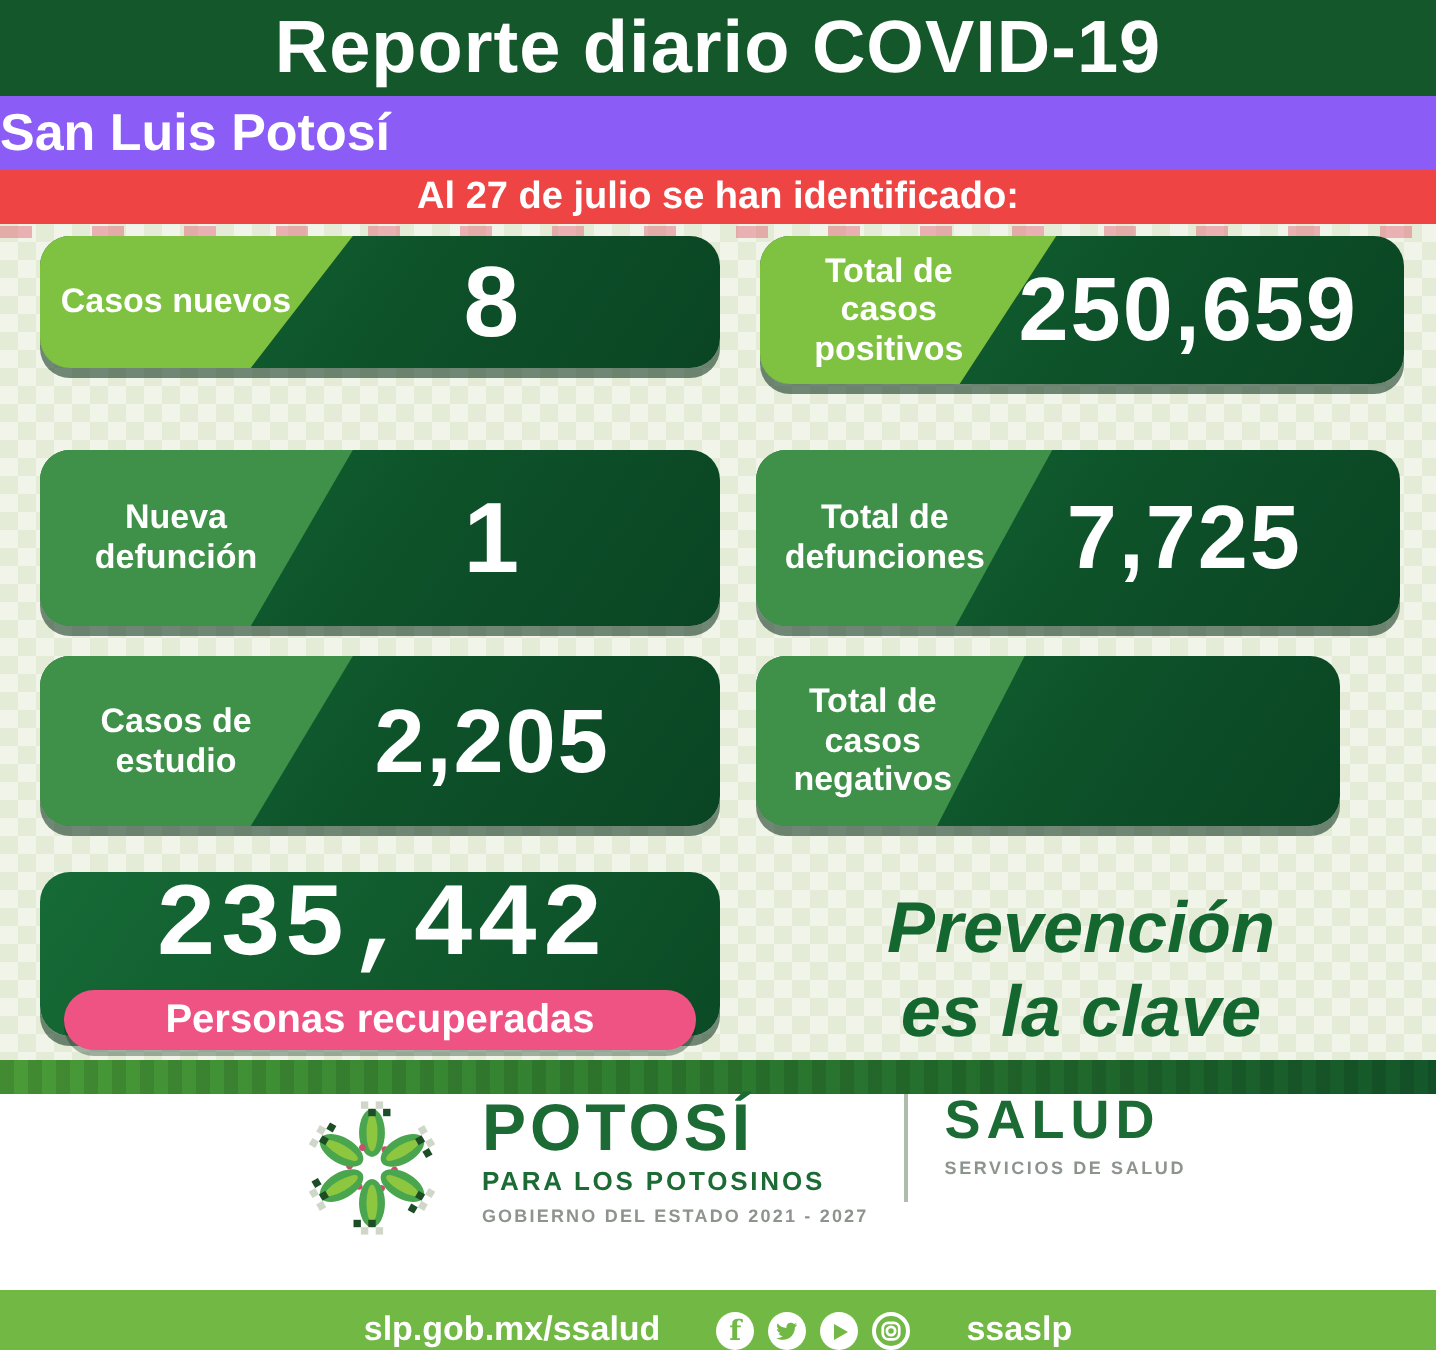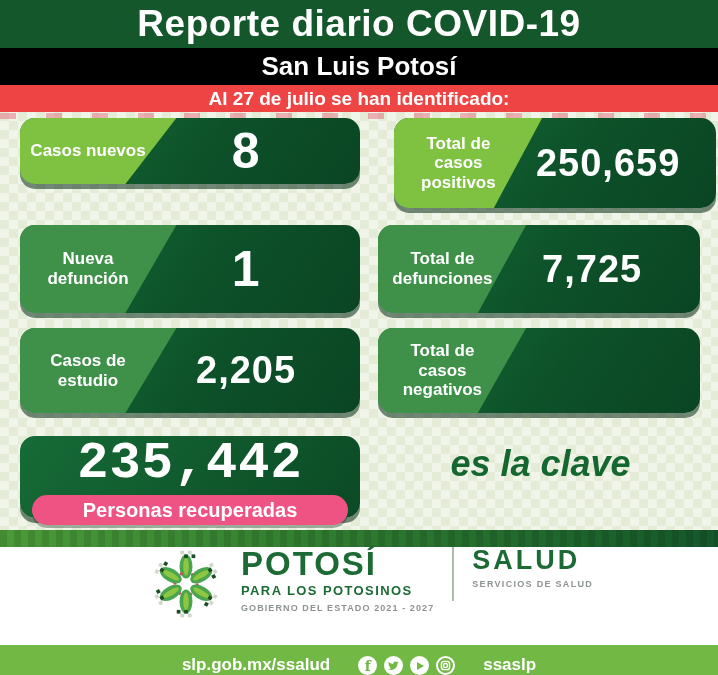--- a/index.html
+++ b/index.html
@@ -2,21 +2,21 @@
 <html><head>
 <meta charset="utf-8">
 <style>
   html,body{margin:0;padding:0;}
   body{width:718px;height:675px;overflow:hidden;font-family:"Liberation Sans","DejaVu Sans",sans-serif;background:#fff;}
   .poster{position:relative;width:718px;height:675px;overflow:hidden;}
 
   
   .bar-title{position:absolute;left:0;top:0;width:100%;height:48px;background:#14572a;display:flex;align-items:center;justify-content:center;}
   .bar-title h1{margin:0;color:#fff;font-size:37px;font-weight:800;letter-spacing:.5px;}
-  .bar-sub{position:absolute;left:0;top:48px;width:100%;height:37px;background:#000000;display:flex;align-items:center;justify-content:center;}
+  .bar-sub{position:absolute;left:0;top:48px;width:100%;height:37px;background:#8b5cf6;display:flex;align-items:center;}
   .bar-sub h2{margin:0;color:#fff;font-size:26px;font-weight:800;}
   .bar-banner{position:absolute;left:0;top:85px;width:100%;height:27px;background:#ef4444;display:flex;align-items:center;justify-content:center;}
   .bar-banner span{color:#fff;font-size:19px;font-weight:700;}
 
   
   .content{position:absolute;left:0;top:112px;width:100%;height:418px;background-color:#e4ebd7;
     background-image:
       linear-gradient(45deg, rgba(255,255,255,.45) 25%, transparent 25%, transparent 75%, rgba(255,255,255,.45) 75%),
       linear-gradient(45deg, rgba(255,255,255,.45) 25%, transparent 25%, transparent 75%, rgba(255,255,255,.45) 75%);
     background-position:0 0,9px 9px;background-size:18px 18px;}
@@ -25,21 +25,21 @@
 
   
   .card{position:absolute;border-radius:15px;background:linear-gradient(125deg,#166b36 0%,#0d5129 55%,#0a4523 100%);
     box-shadow:0 5px 0 rgba(8,45,23,.55);}
   .wedge{position:absolute;inset:0;border-radius:15px;clip-path:polygon(0 0,46% 0,31% 100%,0 100%);}
   .wedge.light{background:#7fc242;}
   .wedge.medium{background:#3f9149;}
   .card-label{position:absolute;left:0;top:0;bottom:0;width:40%;display:flex;align-items:center;justify-content:center;text-align:center;
     color:#fff;font-weight:800;font-size:17px;line-height:1.15;padding:0 6px;box-sizing:border-box;}
   .card-value{position:absolute;left:36%;right:3%;top:0;bottom:0;display:flex;align-items:center;justify-content:center;
-    color:#fff;font-weight:800;font-size:38px;letter-spacing:1px;}
+    color:#fff;font-weight:800;font-size:45px;letter-spacing:1px;}
   .card-value.big{font-size:50px;}
 
   
   .card-recovered{position:absolute;left:20px;top:436px;width:340px;height:82px;border-radius:15px;
     background:linear-gradient(125deg,#166b36,#0b4a25);box-shadow:0 5px 0 rgba(8,45,23,.55);}
   .recovered-value{position:absolute;left:0;right:0;top:-2px;height:58px;display:flex;align-items:center;justify-content:center;
     color:#fff;font-weight:800;font-size:52px;letter-spacing:1px;font-family:Liberation Mono, monospace;}
   .recovered-pill{position:absolute;left:12px;right:12px;bottom:-7px;height:30px;background:#ee5384;border-radius:15px;
     display:flex;align-items:center;justify-content:center;color:#fff;font-weight:800;font-size:20px;
     box-shadow:0 3px 0 rgba(8,45,23,.35);}
@@ -93,21 +93,21 @@
     <span>Al 27 de julio se han identificado:</span>
   </div>
 
   <div class="content"></div>
 
   <div class="card" style="left:20px;top:118px;width:340px;height:66px;">
     <div class="wedge light"></div>
     <div class="card-label">Casos nuevos</div>
     <div class="card-value big">8</div>
   </div>
-  <div class="card" style="left:394px;top:118px;width:322px;height:90px;">
+  <div class="card" style="left:380px;top:118px;width:322px;height:74px;">
     <div class="wedge light"></div>
     <div class="card-label">Total de casos positivos</div>
     <div class="card-value">250,659</div>
   </div>
 
   <div class="card" style="left:20px;top:225px;width:340px;height:88px;">
     <div class="wedge medium"></div>
     <div class="card-label">Nueva defunción</div>
     <div class="card-value big">1</div>
   </div>
@@ -115,30 +115,31 @@
     <div class="wedge medium"></div>
     <div class="card-label">Total de defunciones</div>
     <div class="card-value">7,725</div>
   </div>
 
   <div class="card" style="left:20px;top:328px;width:340px;height:85px;">
     <div class="wedge medium"></div>
     <div class="card-label">Casos de estudio</div>
     <div class="card-value">2,205</div>
   </div>
-  <div class="card" style="left:378px;top:328px;width:322px;height:85px;">
+  <div class="card" style="left:378px;top:328px;width:292px;height:85px;">
     <div class="wedge medium"></div>
     <div class="card-label">Total de casos negativos</div>
   </div>
 
   <div class="card-recovered">
     <div class="recovered-value">235,442</div>
     <div class="recovered-pill">Personas recuperadas</div>
   </div>
   <div class="prevention">
+    <div>Prevención</div>
     <div>es la clave</div>
   </div>
 
   <div class="sep-bar"></div>
 
   <div class="footer">
     <svg class="rosette" viewBox="-40 -40 80 80">
       <g id="petals">
           <g transform="rotate(0)">
             <ellipse cx="0" cy="-19" rx="7" ry="13" fill="#4aa64e"></ellipse>

